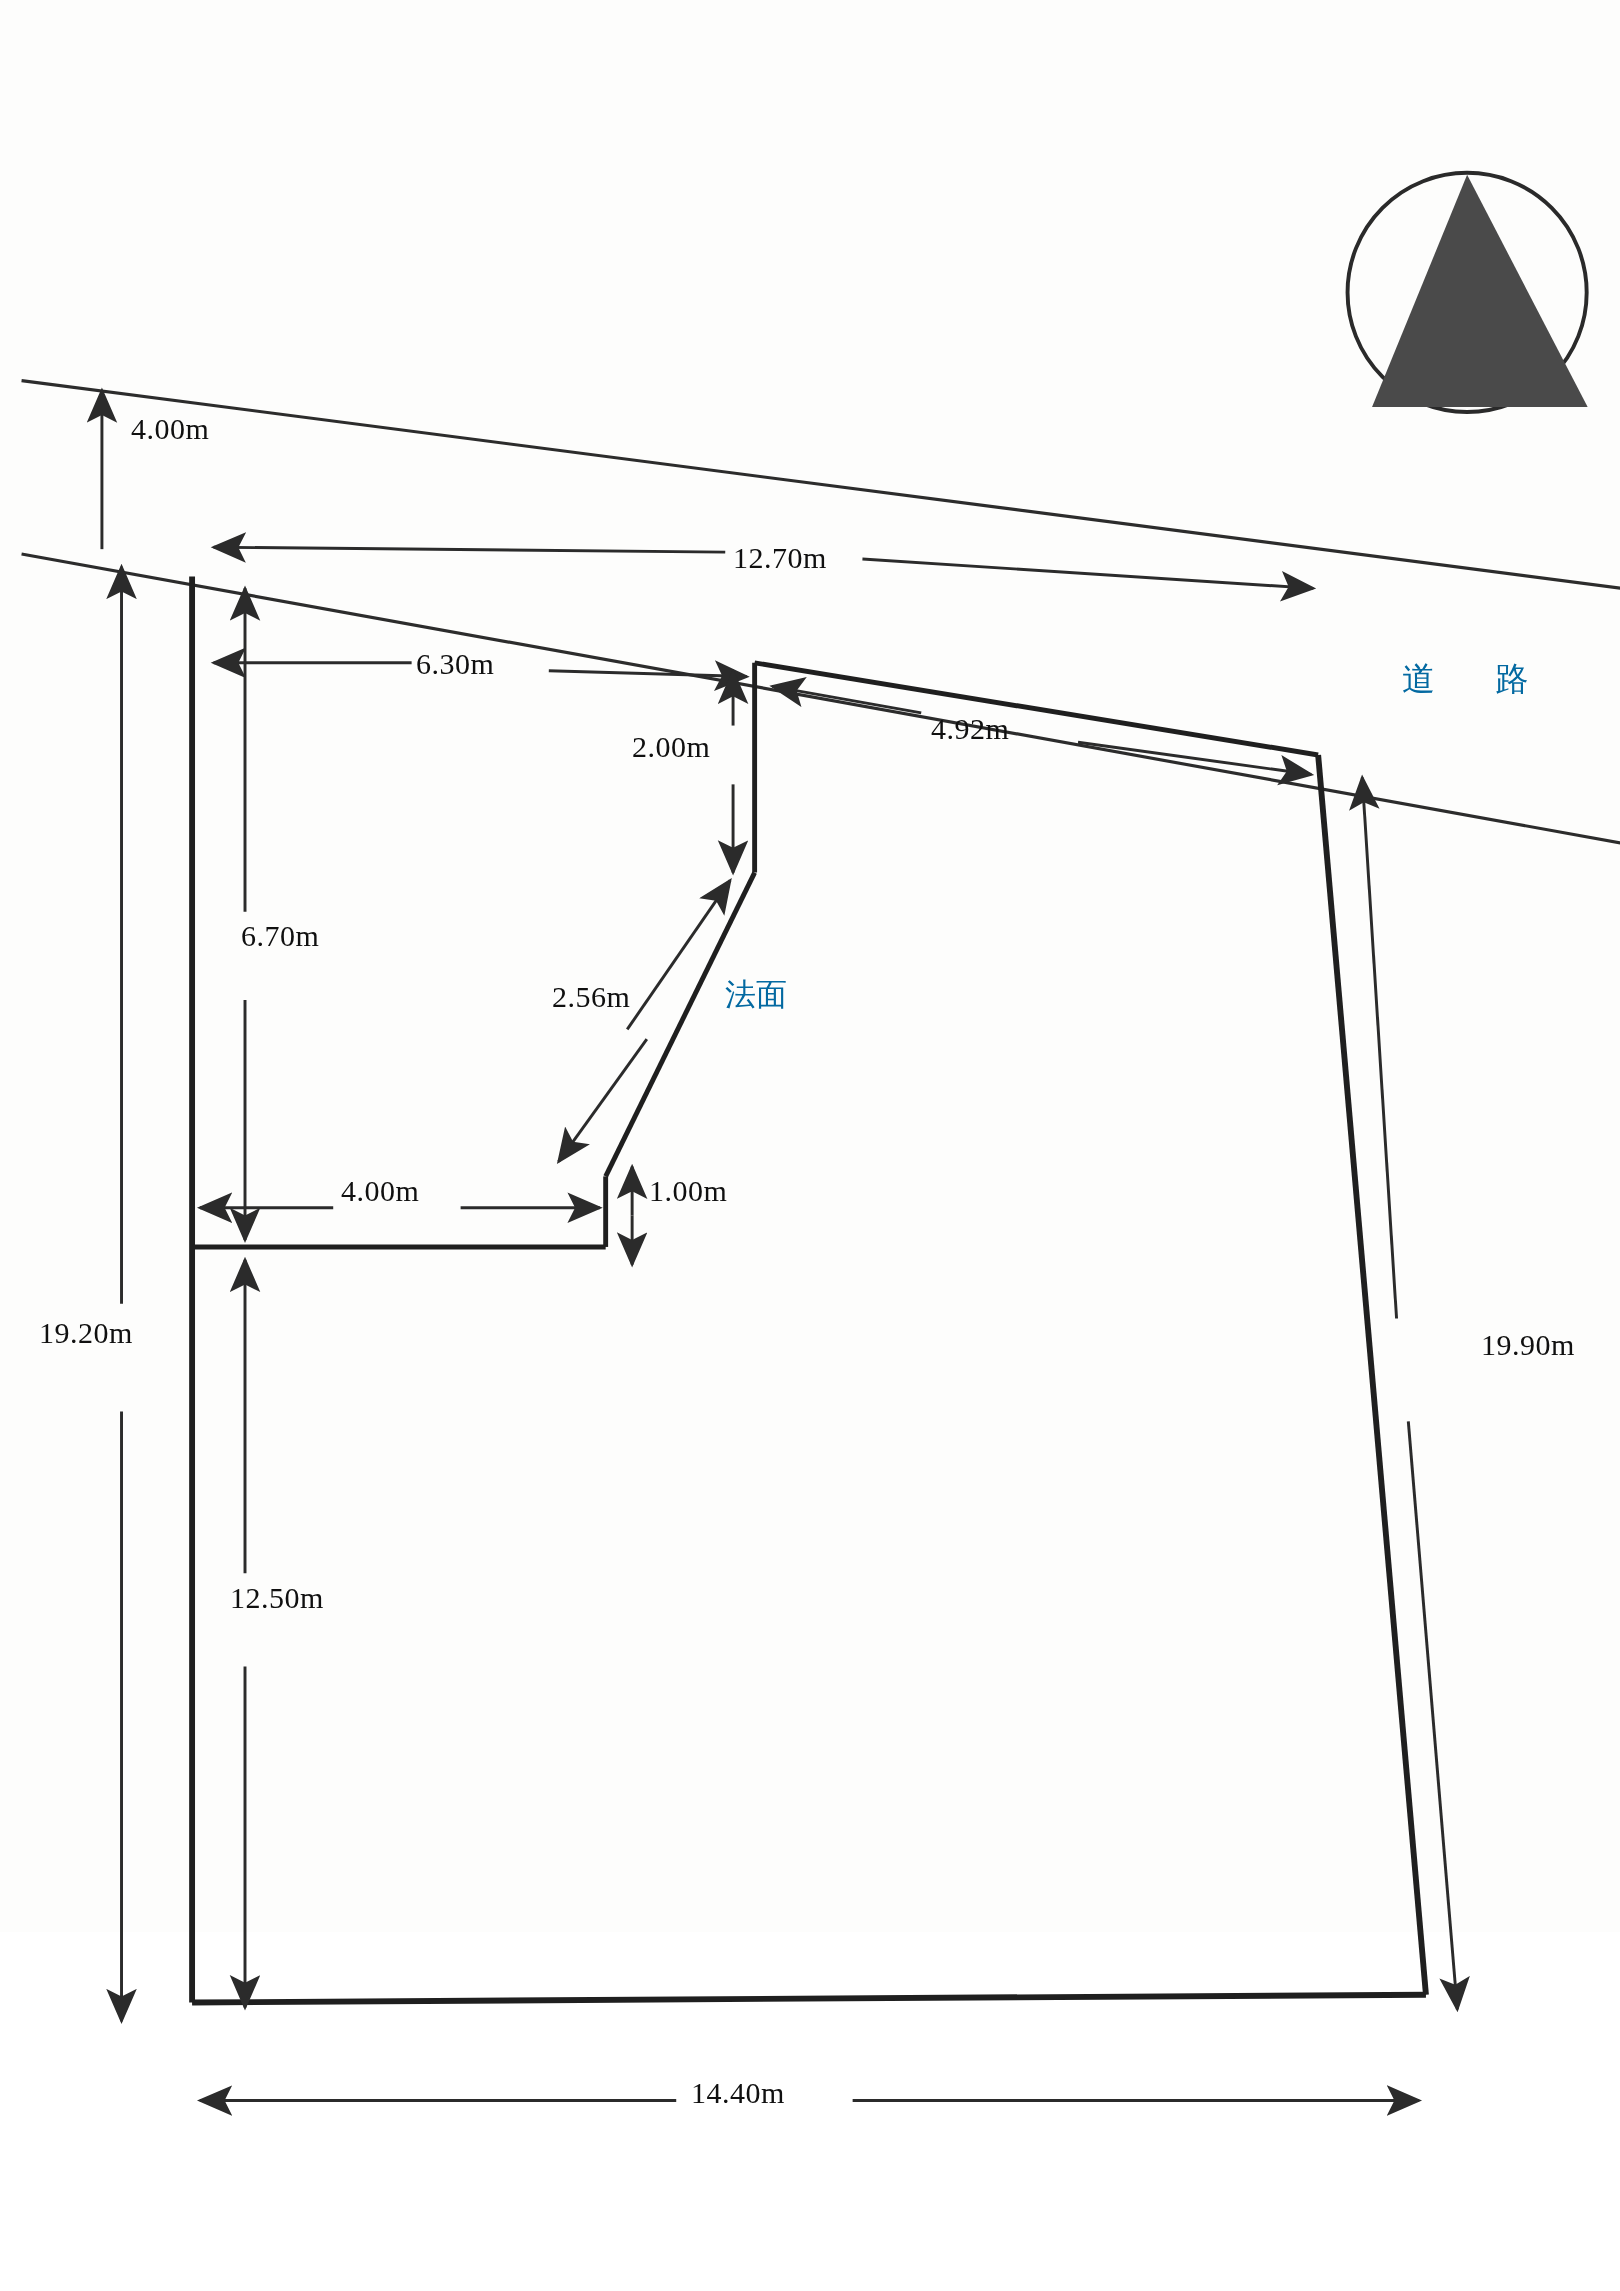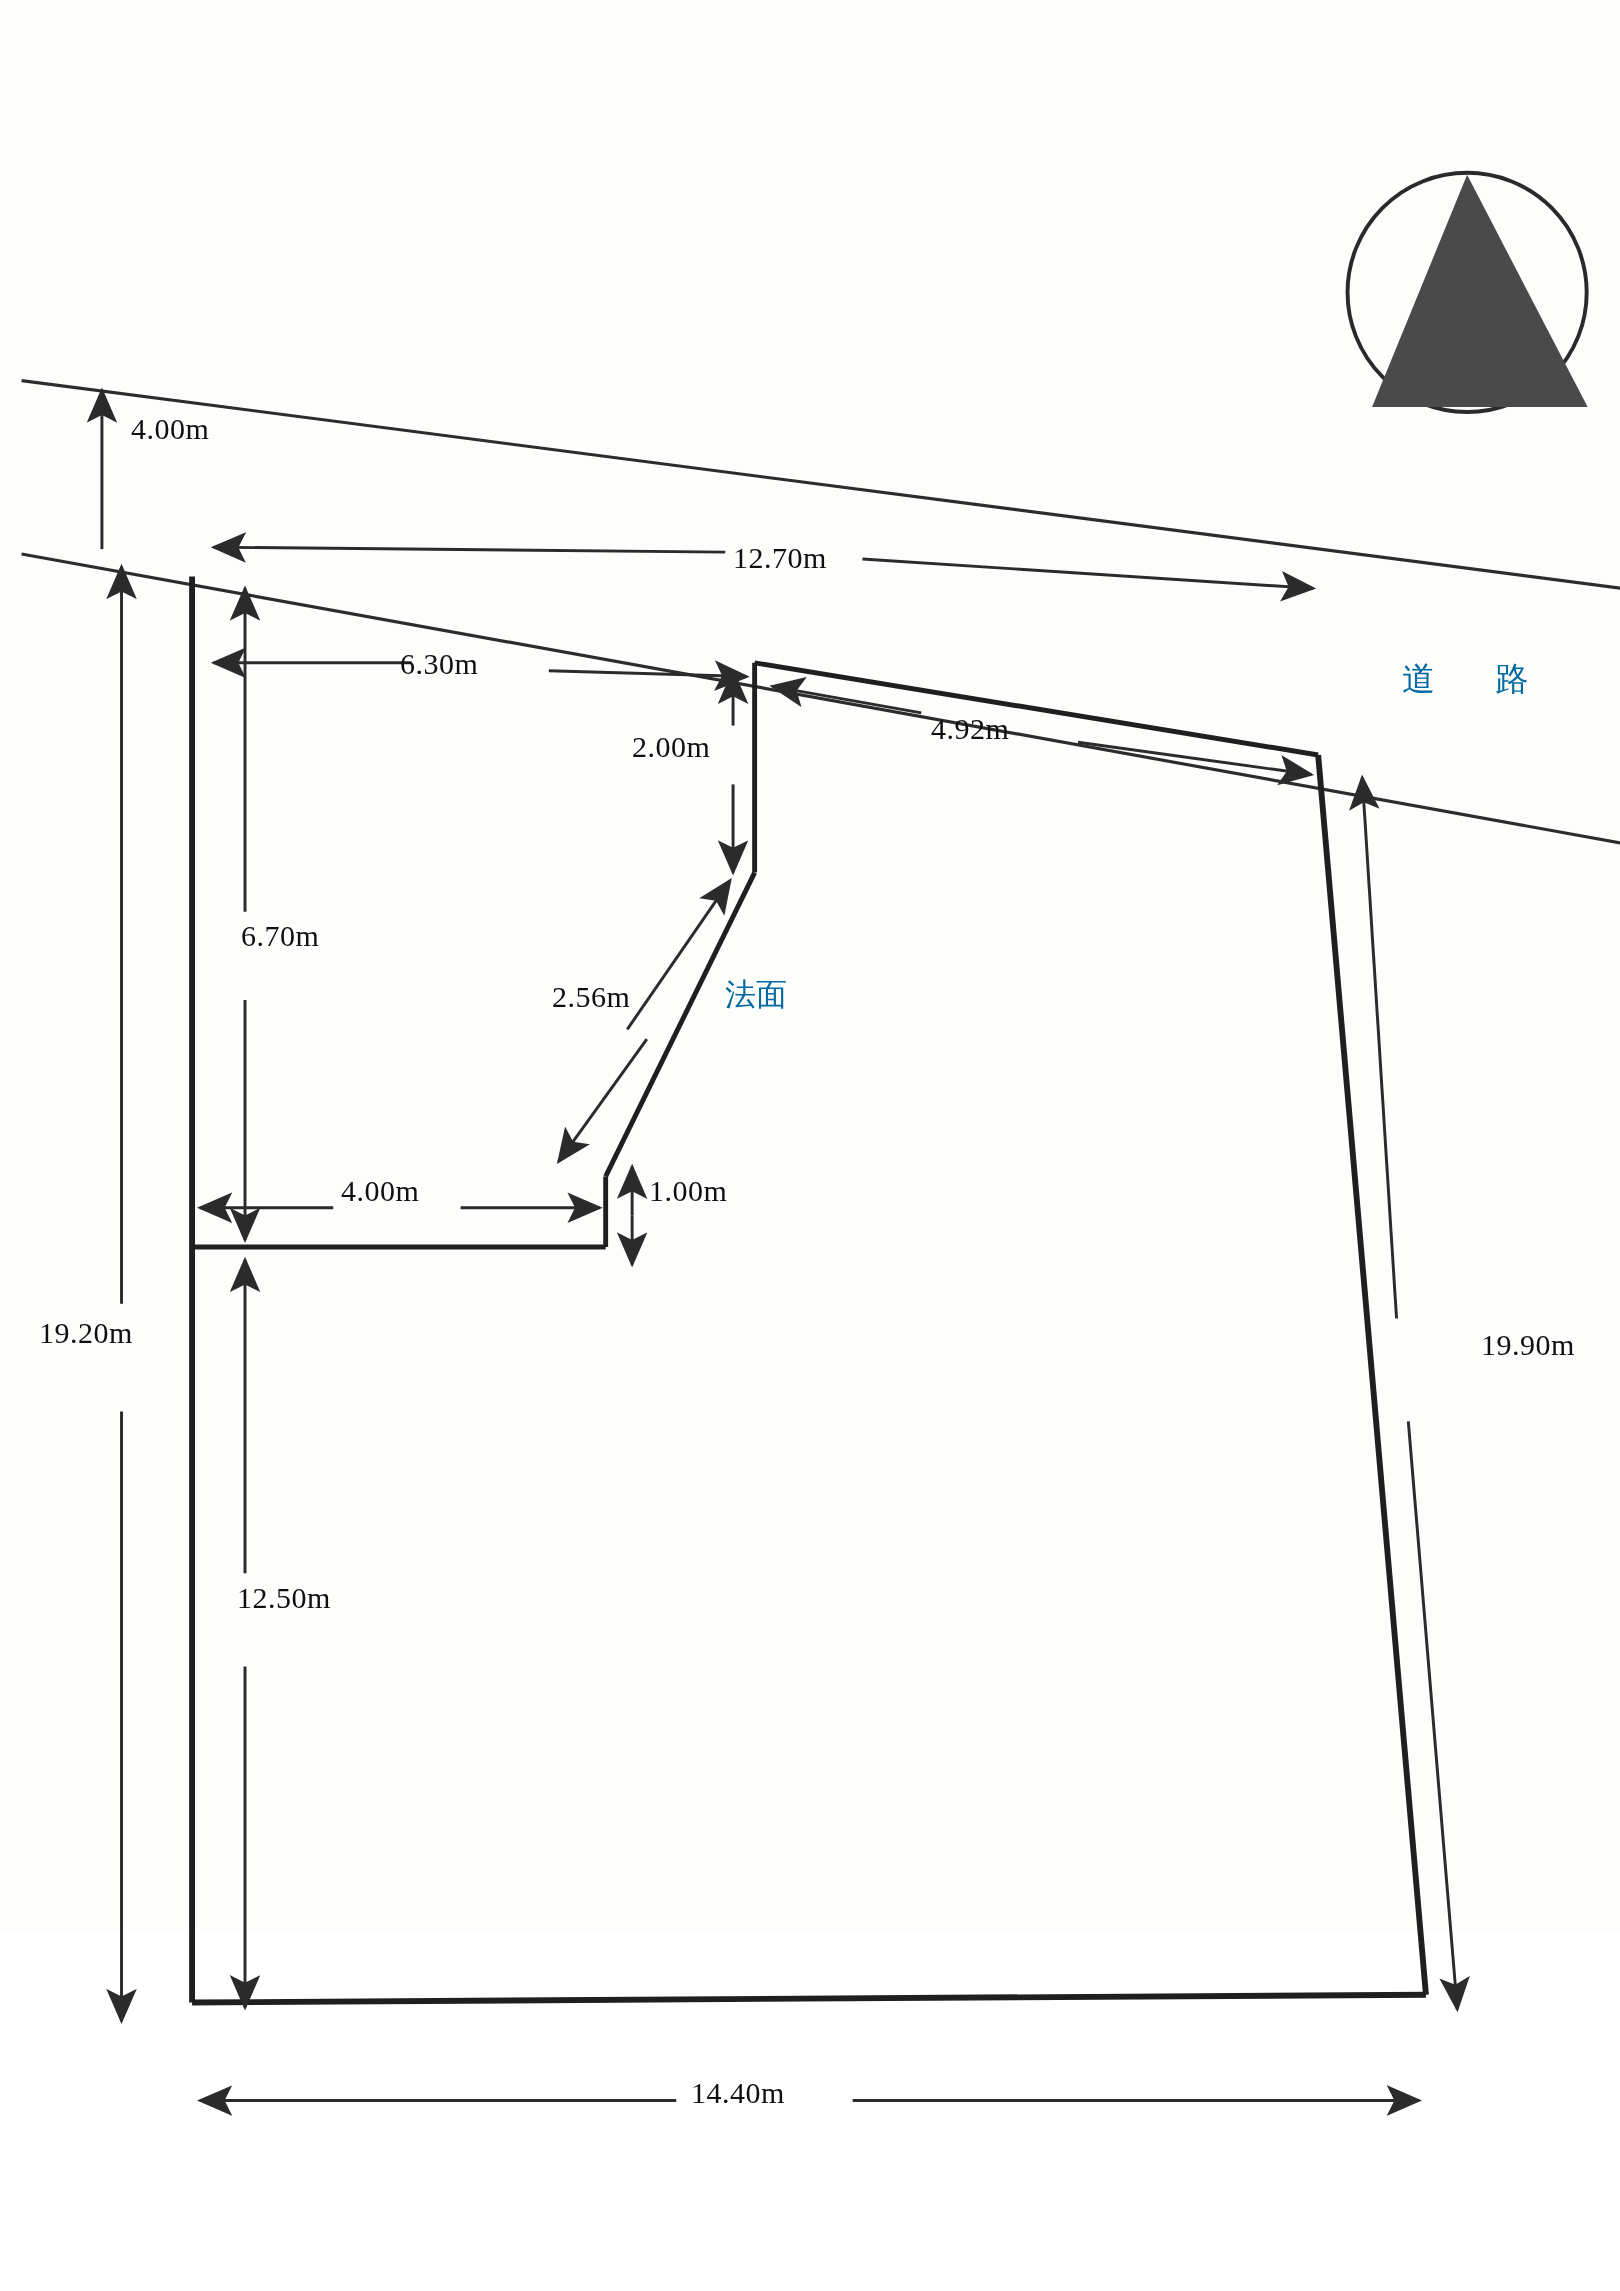--- a/index.html
+++ b/index.html
@@ -157,39 +157,39 @@
       <circle cx="1497" cy="298" r="122" fill="none" stroke="#2a2a2a" stroke-width="4"></circle>
       <path d="M1497,178 L1620,415 L1400,415 Z" fill="#4a4a4a"></path>
     </g>
 
   </svg>
 
   <div class="dim-label" style="left:131px; top:412px;">4.00m</div>
 
   <div class="dim-label" style="left:733px; top:541px;">12.70m</div>
 
-  <div class="dim-label" style="left:400px; top:647px;text-align:center;">6.30m</div>
+  <div class="dim-label" style="left:416px; top:647px;text-align:center;">6.30m</div>
 
   <div class="dim-label" style="left:931px; top:712px;">4.92m</div>
 
   <div class="dim-label" style="left:632px; top:730px;text-align:center;">2.00m</div>
 
   <div class="dim-label" style="left:552px; top:980px;">2.56m</div>
 
   <div class="cjk-label" style="left:725px; top:974px;">法面</div>
 
   <div class="dim-label" style="left:341px; top:1174px;">4.00m</div>
 
   <div class="dim-label" style="left:649px; top:1174px;">1.00m</div>
 
   <div class="dim-label" style="left:241px; top:919px;">6.70m</div>
 
   <div class="dim-label" style="left:39px; top:1316px;">19.20m</div>
 
-  <div class="dim-label" style="left:237px; top:1581px;">12.50m</div>
+  <div class="dim-label" style="left:230px; top:1581px;">12.50m</div>
 
   <div class="dim-label" style="left:1481px; top:1328px;">19.90m</div>
 
   <div class="dim-label" style="left:691px; top:2076px;">14.40m</div>
 
   <div class="cjk-label road-label" style="left:1402px; top:657px;">道　路</div>
 
 </div>
 
 

